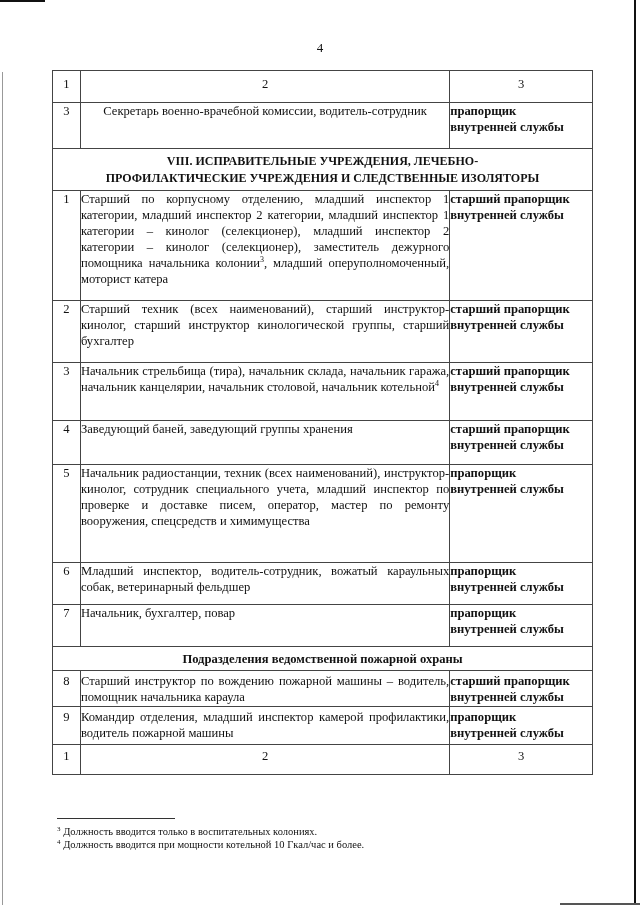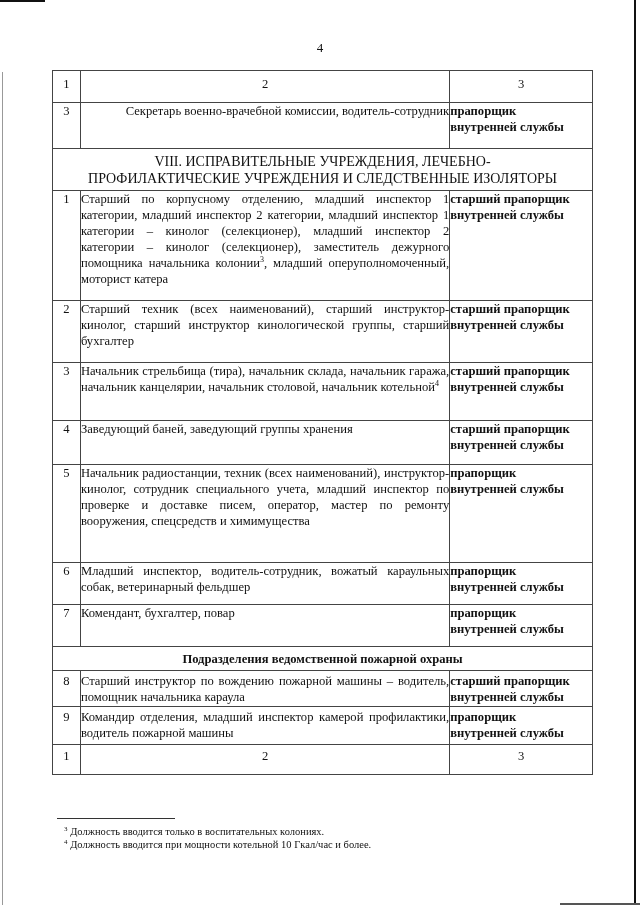--- a/index.html
+++ b/index.html
@@ -18,27 +18,27 @@
     position: absolute; left: 52px; top: 70px; width: 541px;
     border-collapse: collapse; font-size: 12.6px; line-height: 16px;
   }
   table.main td { border: 1px solid #444; vertical-align: top; padding: 0; }
   col.c1 { width: 28px; } col.c2 { width: 370px; } col.c3 { width: 143px; }
 
   td.num { text-align: center; padding-top: 6px; }
   td.desc { padding: 6px 6px 6px 7px; text-align: justify; }
   td.rank { padding: 6px 4px 6px 6px; font-weight: bold; }
   tr.hdr td { text-align: center; height: 26px; padding-top: 5px; vertical-align: top; }
-  tr.section td { text-align: center; font-weight: normal; font-size: 14px; line-height: 17px; padding: 4px 0 3px 0; }
+  tr.section td { text-align: center; font-weight: bold; font-size: 12px; line-height: 17px; padding: 4px 0 3px 0; }
   tr.subsection td { text-align: center; font-weight: bold; font-size: 12.6px; padding: 4px 0 3px 0; }
   tr.tight td.desc, tr.tight td.rank, tr.tight td.num { padding-top: 2px; padding-bottom: 1px; }
   sup { font-size: 8px; line-height: 0; }
 
   .fn-rule { position: absolute; left: 57px; top: 818px; width: 118px; height: 1px; background: #333; }
-  .footnotes { position: absolute; left: 64px; top: 825px; font-size: 10.5px; line-height: 13px; }
+  .footnotes { position: absolute; left: 57px; top: 825px; font-size: 10.5px; line-height: 13px; }
   .footnotes sup { font-size: 7px; }
 </style>
 </head>
 <body>
 
 <div class="top-rule"></div>
 <div class="left-edge"></div>
 <div class="right-edge"></div>
 <div class="bottom-rule"></div>
 
@@ -52,21 +52,21 @@
     </colgroup>
   <tbody>
     <tr class="hdr">
       <td>1</td>
       <td>2</td>
       <td>3</td>
     </tr>
 
     <tr style="height:46px">
       <td class="num">3</td>
-      <td class="desc" style="text-align:right">Секретарь военно-врачебной комиссии, водитель-сотрудник</td>
+      <td class="desc" style="text-align:center">Секретарь военно-врачебной комиссии, водитель-сотрудник</td>
       <td class="rank"><span>прапорщик</span><br><span>внутренней службы</span></td>
     </tr>
 
     <tr class="section">
       <td colspan="3"><span>VIII. ИСПРАВИТЕЛЬНЫЕ УЧРЕЖДЕНИЯ, ЛЕЧЕБНО-</span><br><span>ПРОФИЛАКТИЧЕСКИЕ УЧРЕЖДЕНИЯ И СЛЕДСТВЕННЫЕ ИЗОЛЯТОРЫ</span></td>
     </tr>
 
     <tr style="height:110px">
       <td class="num">1</td>
       <td class="desc"><span>Старший по корпусному отделению, младший инспектор 1 категории, младший инспектор 2 категории, младший инспектор 1 категории – кинолог (селекционер), младший инспектор 2 категории – кинолог (селекционер), заместитель дежурного помощника начальника колонии</span><sup>3</sup><span>, младший оперуполномоченный, моторист катера</span></td>
@@ -98,21 +98,21 @@
     </tr>
 
     <tr style="height:42px">
       <td class="num">6</td>
       <td class="desc">Младший инспектор, водитель-сотрудник, вожатый караульных собак, ветеринарный фельдшер</td>
       <td class="rank"><span>прапорщик</span><br><span>внутренней службы</span></td>
     </tr>
 
     <tr style="height:42px">
       <td class="num">7</td>
-      <td class="desc">Комендант, бухгалтер, повар</td>
+      <td class="desc">Начальник, бухгалтер, повар</td>
       <td class="rank"><span>прапорщик</span><br><span>внутренней службы</span></td>
     </tr>
 
     <tr class="subsection">
       <td colspan="3">Подразделения ведомственной пожарной охраны</td>
     </tr>
 
     <tr class="tight" style="height:36px">
       <td class="num">8</td>
       <td class="desc">Старший инструктор по вождению пожарной машины – водитель, помощник начальника караула</td>

